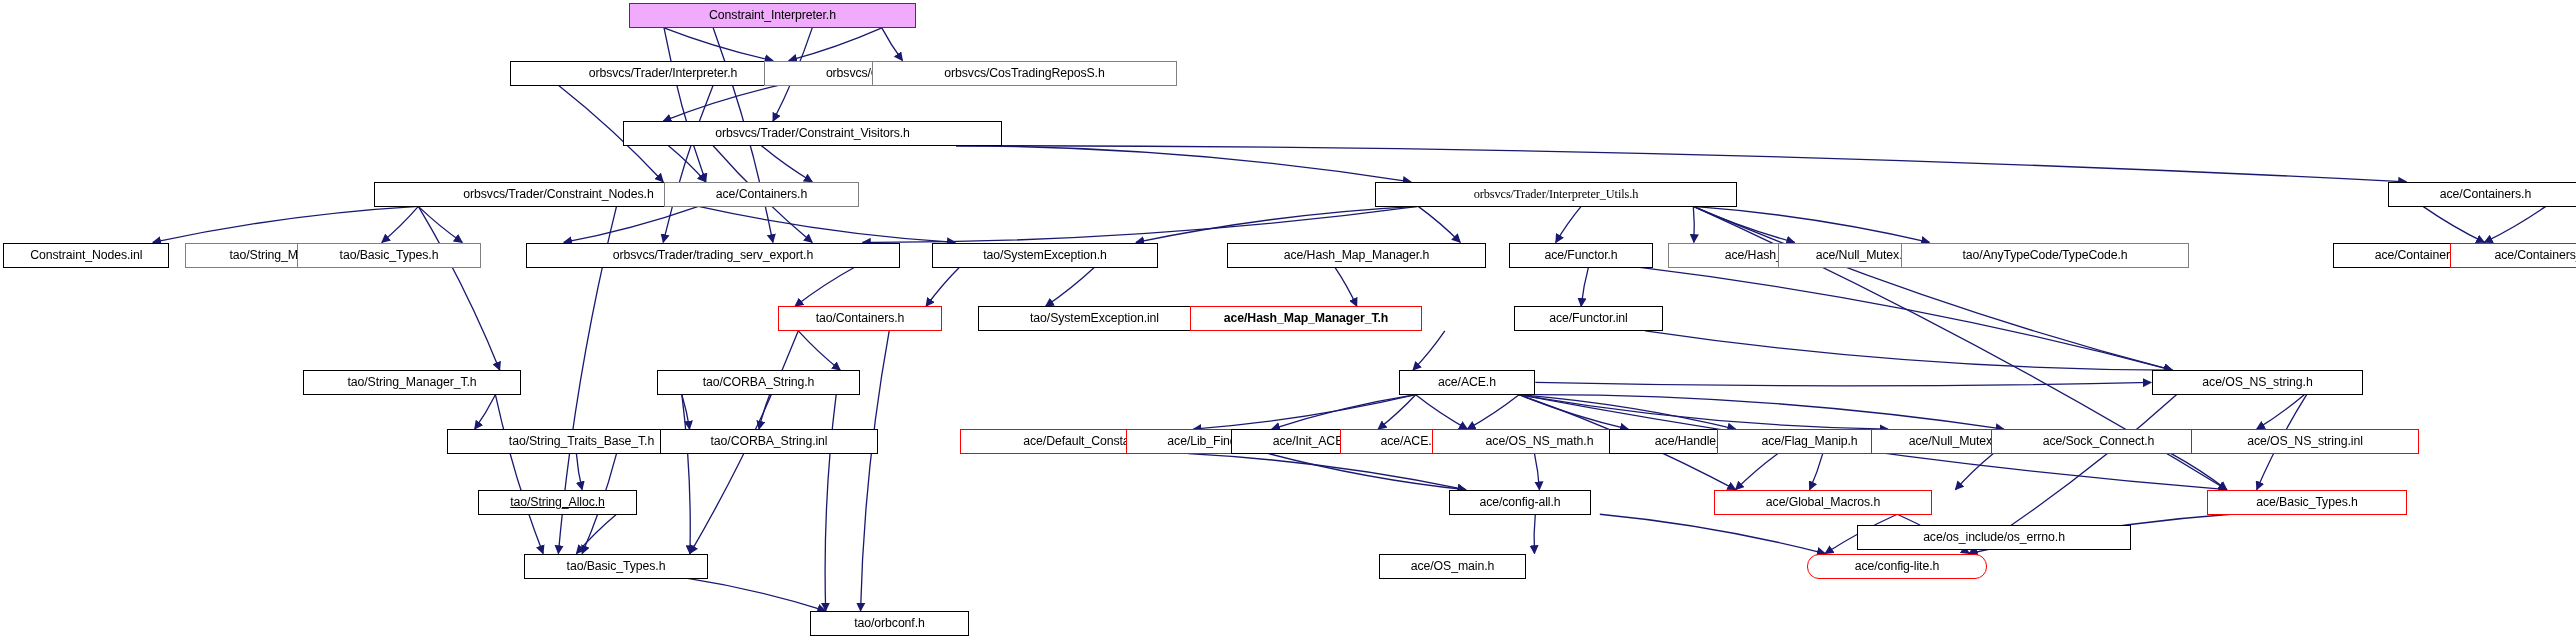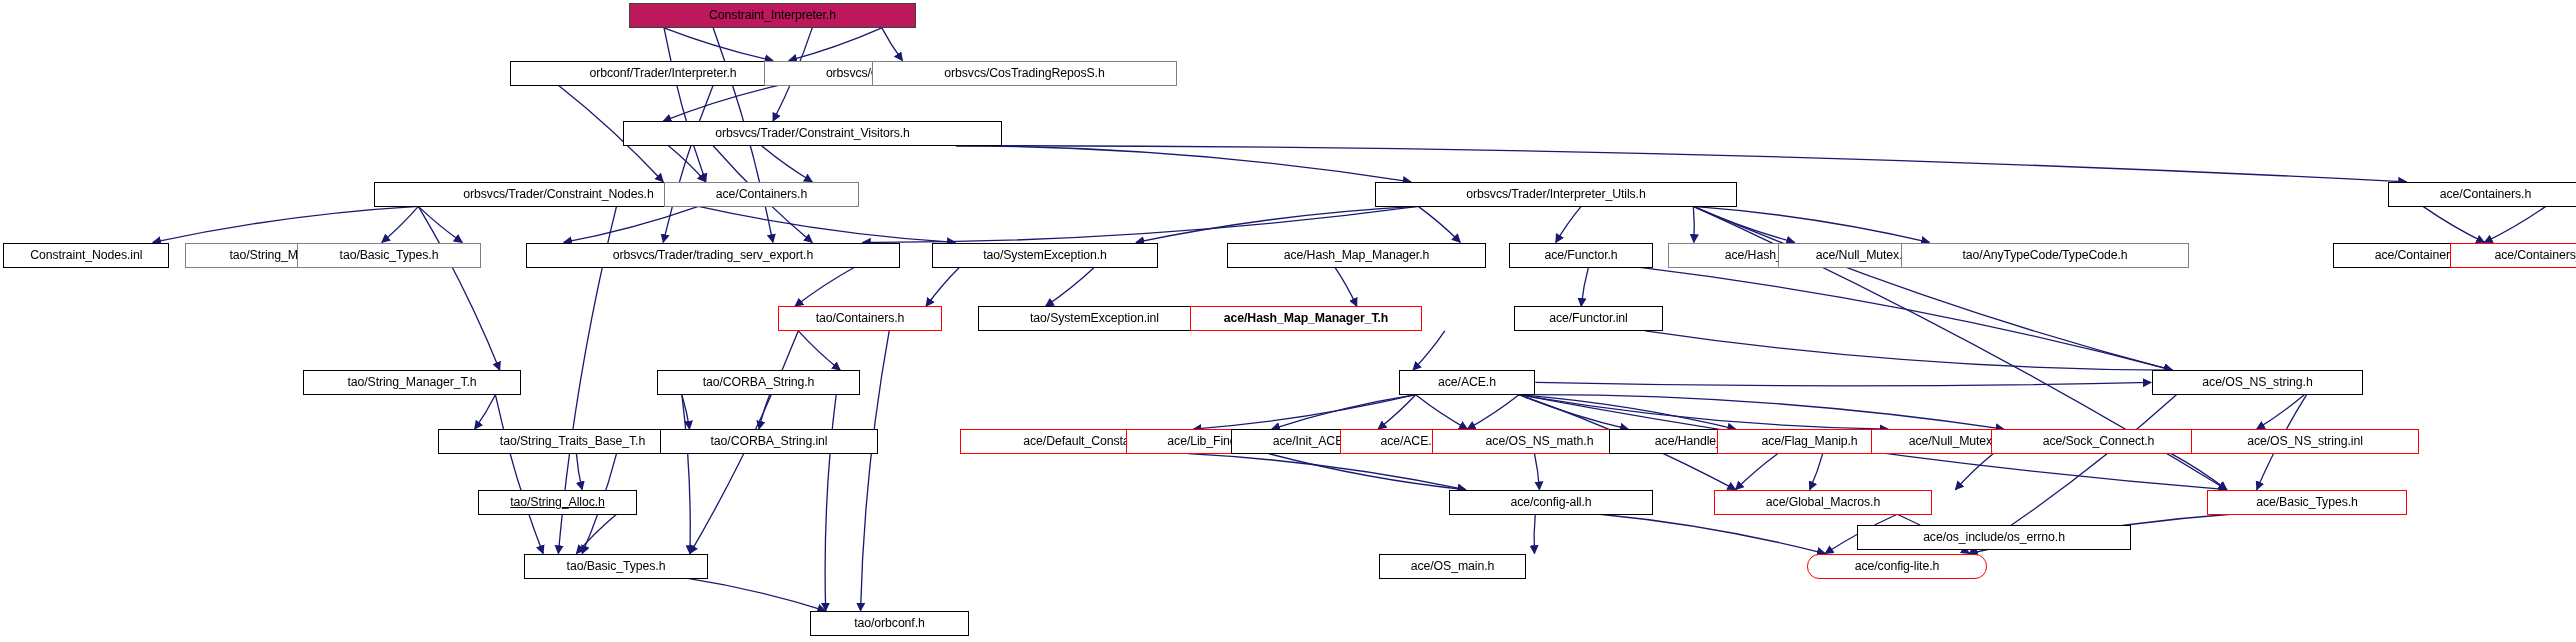--- a/index.html
+++ b/index.html
@@ -36,21 +36,21 @@
     line-height: 1;
     color: #000000;
     white-space: nowrap;
     padding: 0 5.7px;
     letter-spacing: -0.1px;
   }
   .graph-node.nb-black { border-color: #000000; }
   .graph-node.nb-red   { border-color: #ff0000; }
   .graph-node.nb-gray  { border-color: #808080; }
   .graph-node.fill-gray {
-    background: #be185d;
+    background: #f0abfc;
     border-color: #404040;
   }
   .node-label {
     display: block;
   }
 </style>
 </head>
 <body>
 
 <div id="graph-root">
@@ -141,38 +141,38 @@
         <path d="M 2316 628 Q 2361.848 648.612 2404 676" fill="none" stroke="#191970" stroke-width="1.6" marker-end="url(#arrow)"></path>
         <path d="M 2723.28 628 Q 2561.7920000000004 639.70772 2404 676" fill="none" stroke="#191970" stroke-width="1.6" marker-end="url(#arrow)"></path>
         <path d="M 837.12 706 Q 923.8 719.44422 1007.4 746" fill="none" stroke="#191970" stroke-width="1.6" marker-end="url(#arrow)"></path>
       </g>
   </svg>
   <div id="nodes-layer">
       <div class="graph-node fill-gray" style="left: 629px; top: 3.3px; width: 287px;">
         <span class="node-label">Constraint_Interpreter.h</span>
       </div>
       <div class="graph-node nb-black" style="left: 510px; top: 61px; width: 306px;">
-        <span class="node-label">orbconf/Trader/Interpreter.h</span>
+        <span class="node-label">orbsvcs/Trader/Interpreter.h</span>
       </div>
       <div class="graph-node nb-gray" style="left: 764px; top: 61px; width: 249px;">
         <span class="node-label">orbsvcs/CosTradingS.h</span>
       </div>
       <div class="graph-node nb-gray" style="left: 872px; top: 61px; width: 305px;">
         <span class="node-label">orbsvcs/CosTradingReposS.h</span>
       </div>
       <div class="graph-node nb-black" style="left: 623px; top: 121px; width: 379px;">
         <span class="node-label">orbsvcs/Trader/Constraint_Visitors.h</span>
       </div>
       <div class="graph-node nb-black" style="left: 374px; top: 182px; width: 369px;">
         <span class="node-label">orbsvcs/Trader/Constraint_Nodes.h</span>
       </div>
       <div class="graph-node nb-gray" style="left: 664px; top: 182px; width: 195px;">
         <span class="node-label">ace/Containers.h</span>
       </div>
-      <div class="graph-node nb-black" style="left: 1375px; top: 182px; width: 362px;">
+      <div class="graph-node nb-black" style="left: 1375px; top: 182px; width: 362px; font-family: Liberation Serif, serif;">
         <span class="node-label">orbsvcs/Trader/Interpreter_Utils.h</span>
       </div>
       <div class="graph-node nb-black" style="left: 2388px; top: 182px; width: 195px;">
         <span class="node-label">ace/Containers.h</span>
       </div>
       <div class="graph-node nb-black" style="left: 3.3px; top: 243px; width: 166px;">
         <span class="node-label">Constraint_Nodes.inl</span>
       </div>
       <div class="graph-node nb-gray" style="left: 185px; top: 243px; width: 218px;">
         <span class="node-label">tao/String_Manager_T.h</span>
@@ -224,21 +224,21 @@
       </div>
       <div class="graph-node nb-black" style="left: 657px; top: 370px; width: 203px;">
         <span class="node-label">tao/CORBA_String.h</span>
       </div>
       <div class="graph-node nb-black" style="left: 1399px; top: 370px; width: 136px;">
         <span class="node-label">ace/ACE.h</span>
       </div>
       <div class="graph-node nb-black" style="left: 2152px; top: 370px; width: 211px;">
         <span class="node-label">ace/OS_NS_string.h</span>
       </div>
-      <div class="graph-node nb-black" style="left: 438px; top: 429px; width: 269px;">
+      <div class="graph-node nb-black" style="left: 447px; top: 429px; width: 269px;">
         <span class="node-label">tao/String_Traits_Base_T.h</span>
       </div>
       <div class="graph-node nb-black" style="left: 660px; top: 429px; width: 218px;">
         <span class="node-label">tao/CORBA_String.inl</span>
       </div>
       <div class="graph-node nb-red" style="left: 960px; top: 429px; width: 259px;">
         <span class="node-label">ace/Default_Constants.h</span>
       </div>
       <div class="graph-node nb-red" style="left: 1126px; top: 429px; width: 162px;">
         <span class="node-label">ace/Lib_Find.h</span>
@@ -263,21 +263,21 @@
       </div>
       <div class="graph-node nb-red" style="left: 1983px; top: 429px; width: 215px; margin-left: 8px;">
         <span class="node-label">ace/Sock_Connect.h</span>
       </div>
       <div class="graph-node nb-red" style="left: 2191px; top: 429px; width: 228px;">
         <span class="node-label">ace/OS_NS_string.inl</span>
       </div>
       <div class="graph-node nb-black" style="left: 478px; top: 490px; width: 159px; text-decoration: underline;">
         <span class="node-label">tao/String_Alloc.h</span>
       </div>
-      <div class="graph-node nb-black" style="left: 1449px; top: 490px; width: 204px;">
+      <div class="graph-node nb-black" style="left: 1449px; top: 490px; width: 142px;">
         <span class="node-label">ace/config-all.h</span>
       </div>
       <div class="graph-node nb-red" style="left: 1714px; top: 490px; width: 218px;">
         <span class="node-label">ace/Global_Macros.h</span>
       </div>
       <div class="graph-node nb-black" style="left: 1857px; top: 490px; width: 274px; margin-top: 35px;">
         <span class="node-label">ace/os_include/os_errno.h</span>
       </div>
       <div class="graph-node nb-red" style="left: 2207px; top: 490px; width: 200px;">
         <span class="node-label">ace/Basic_Types.h</span>

